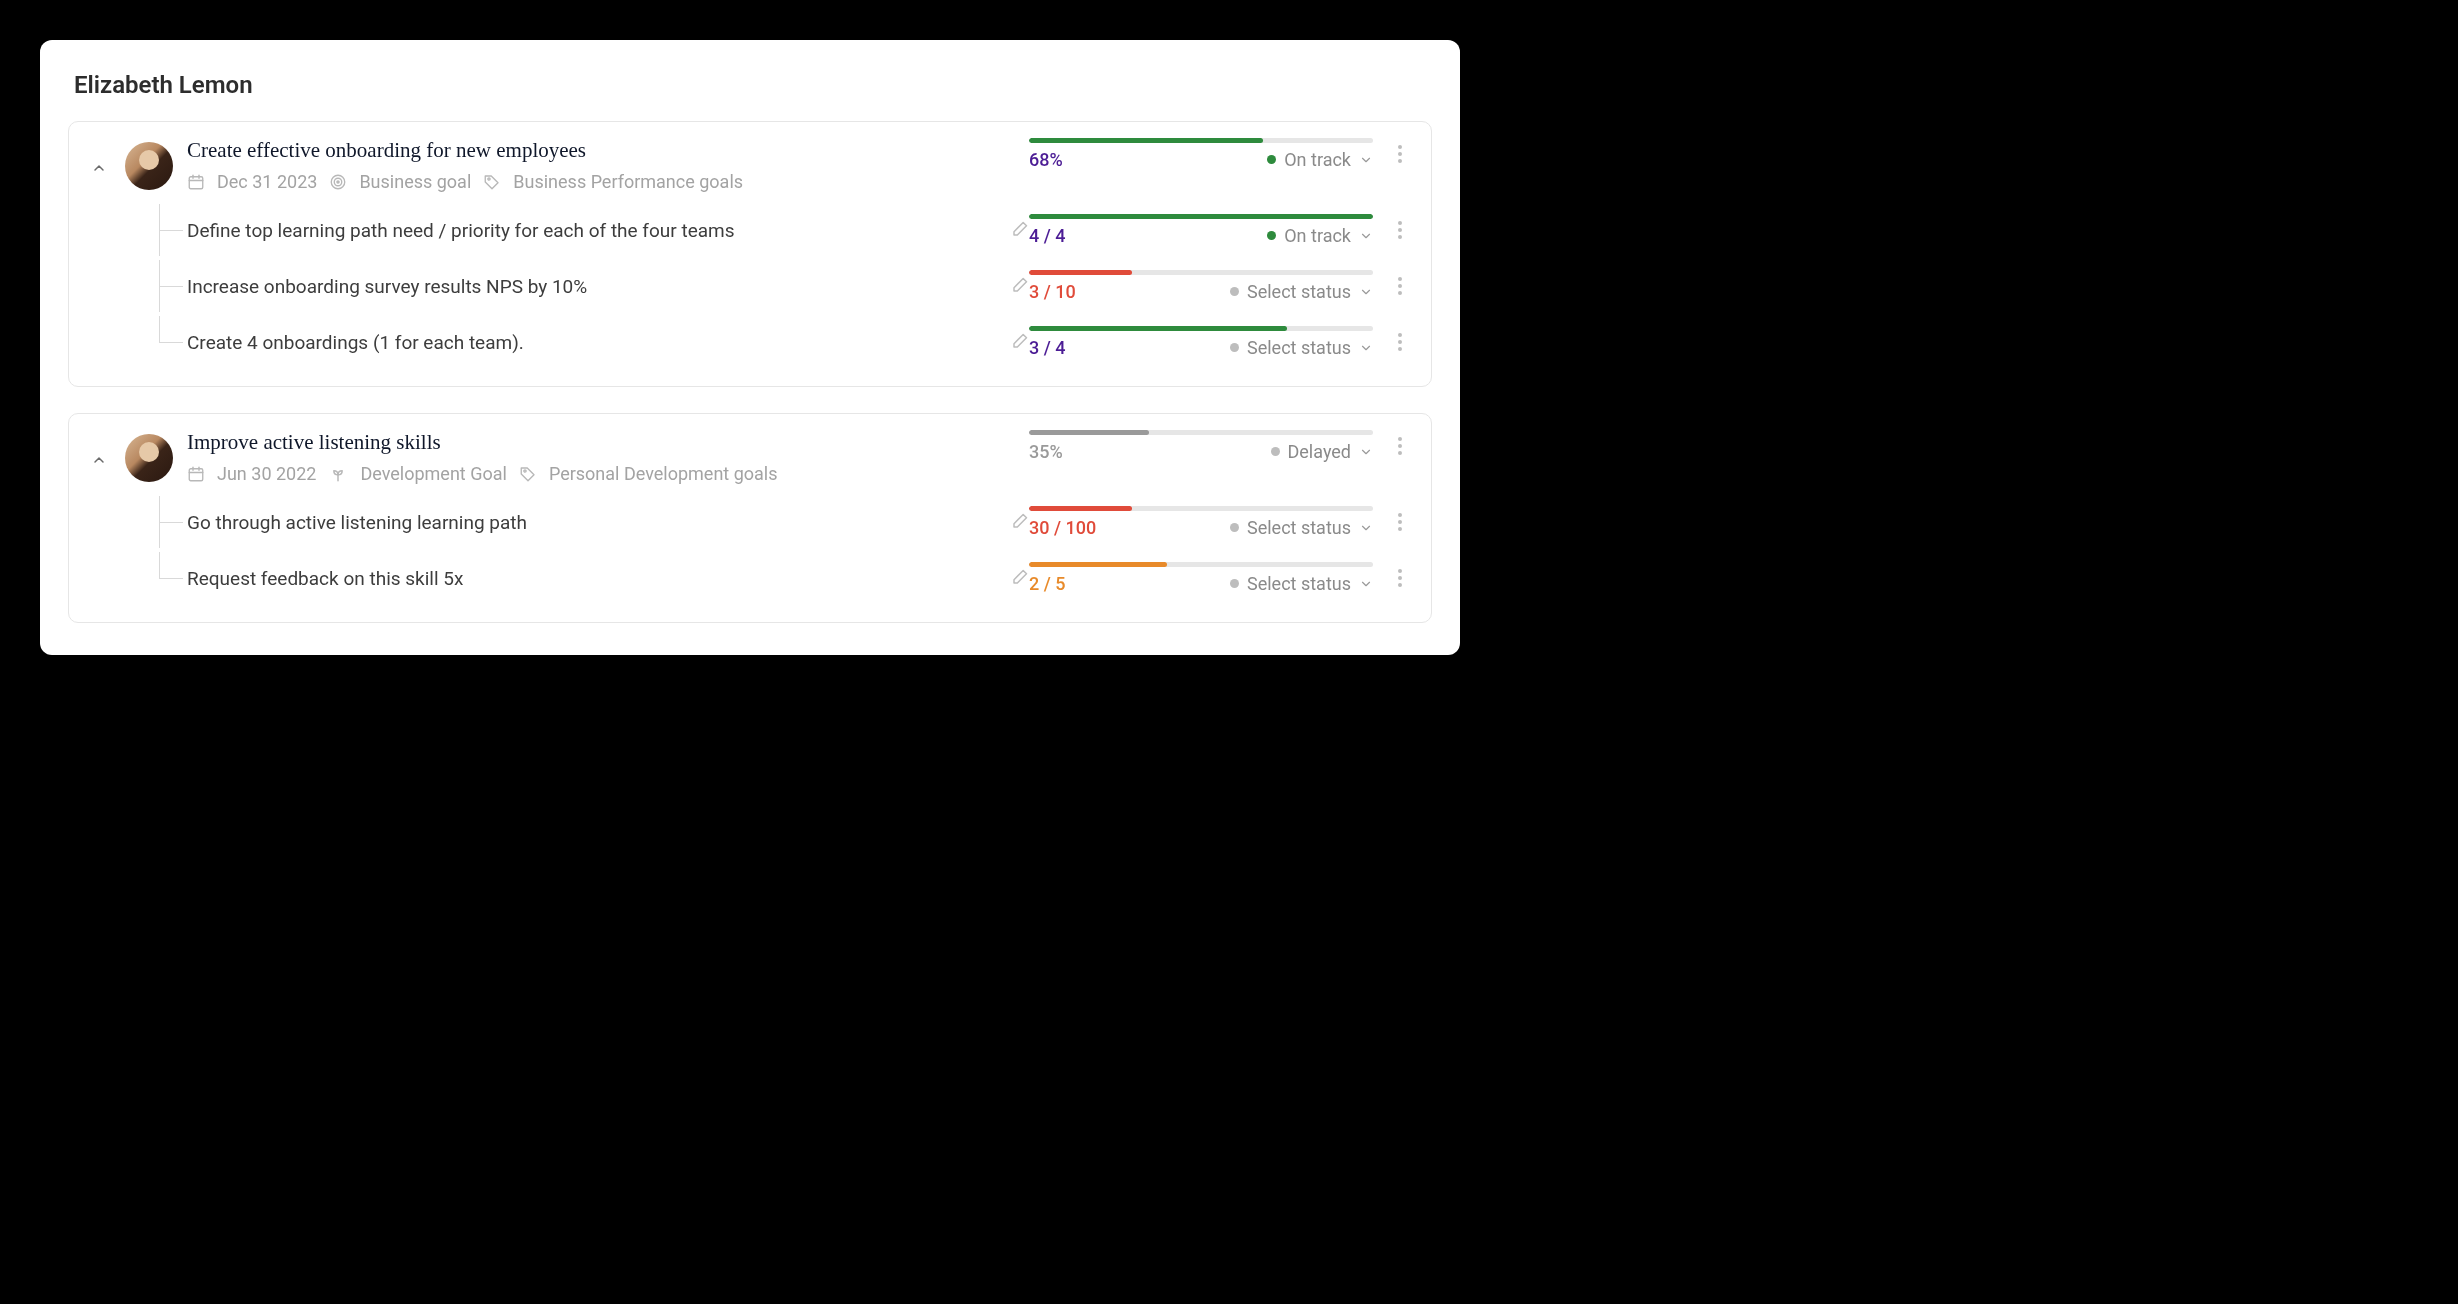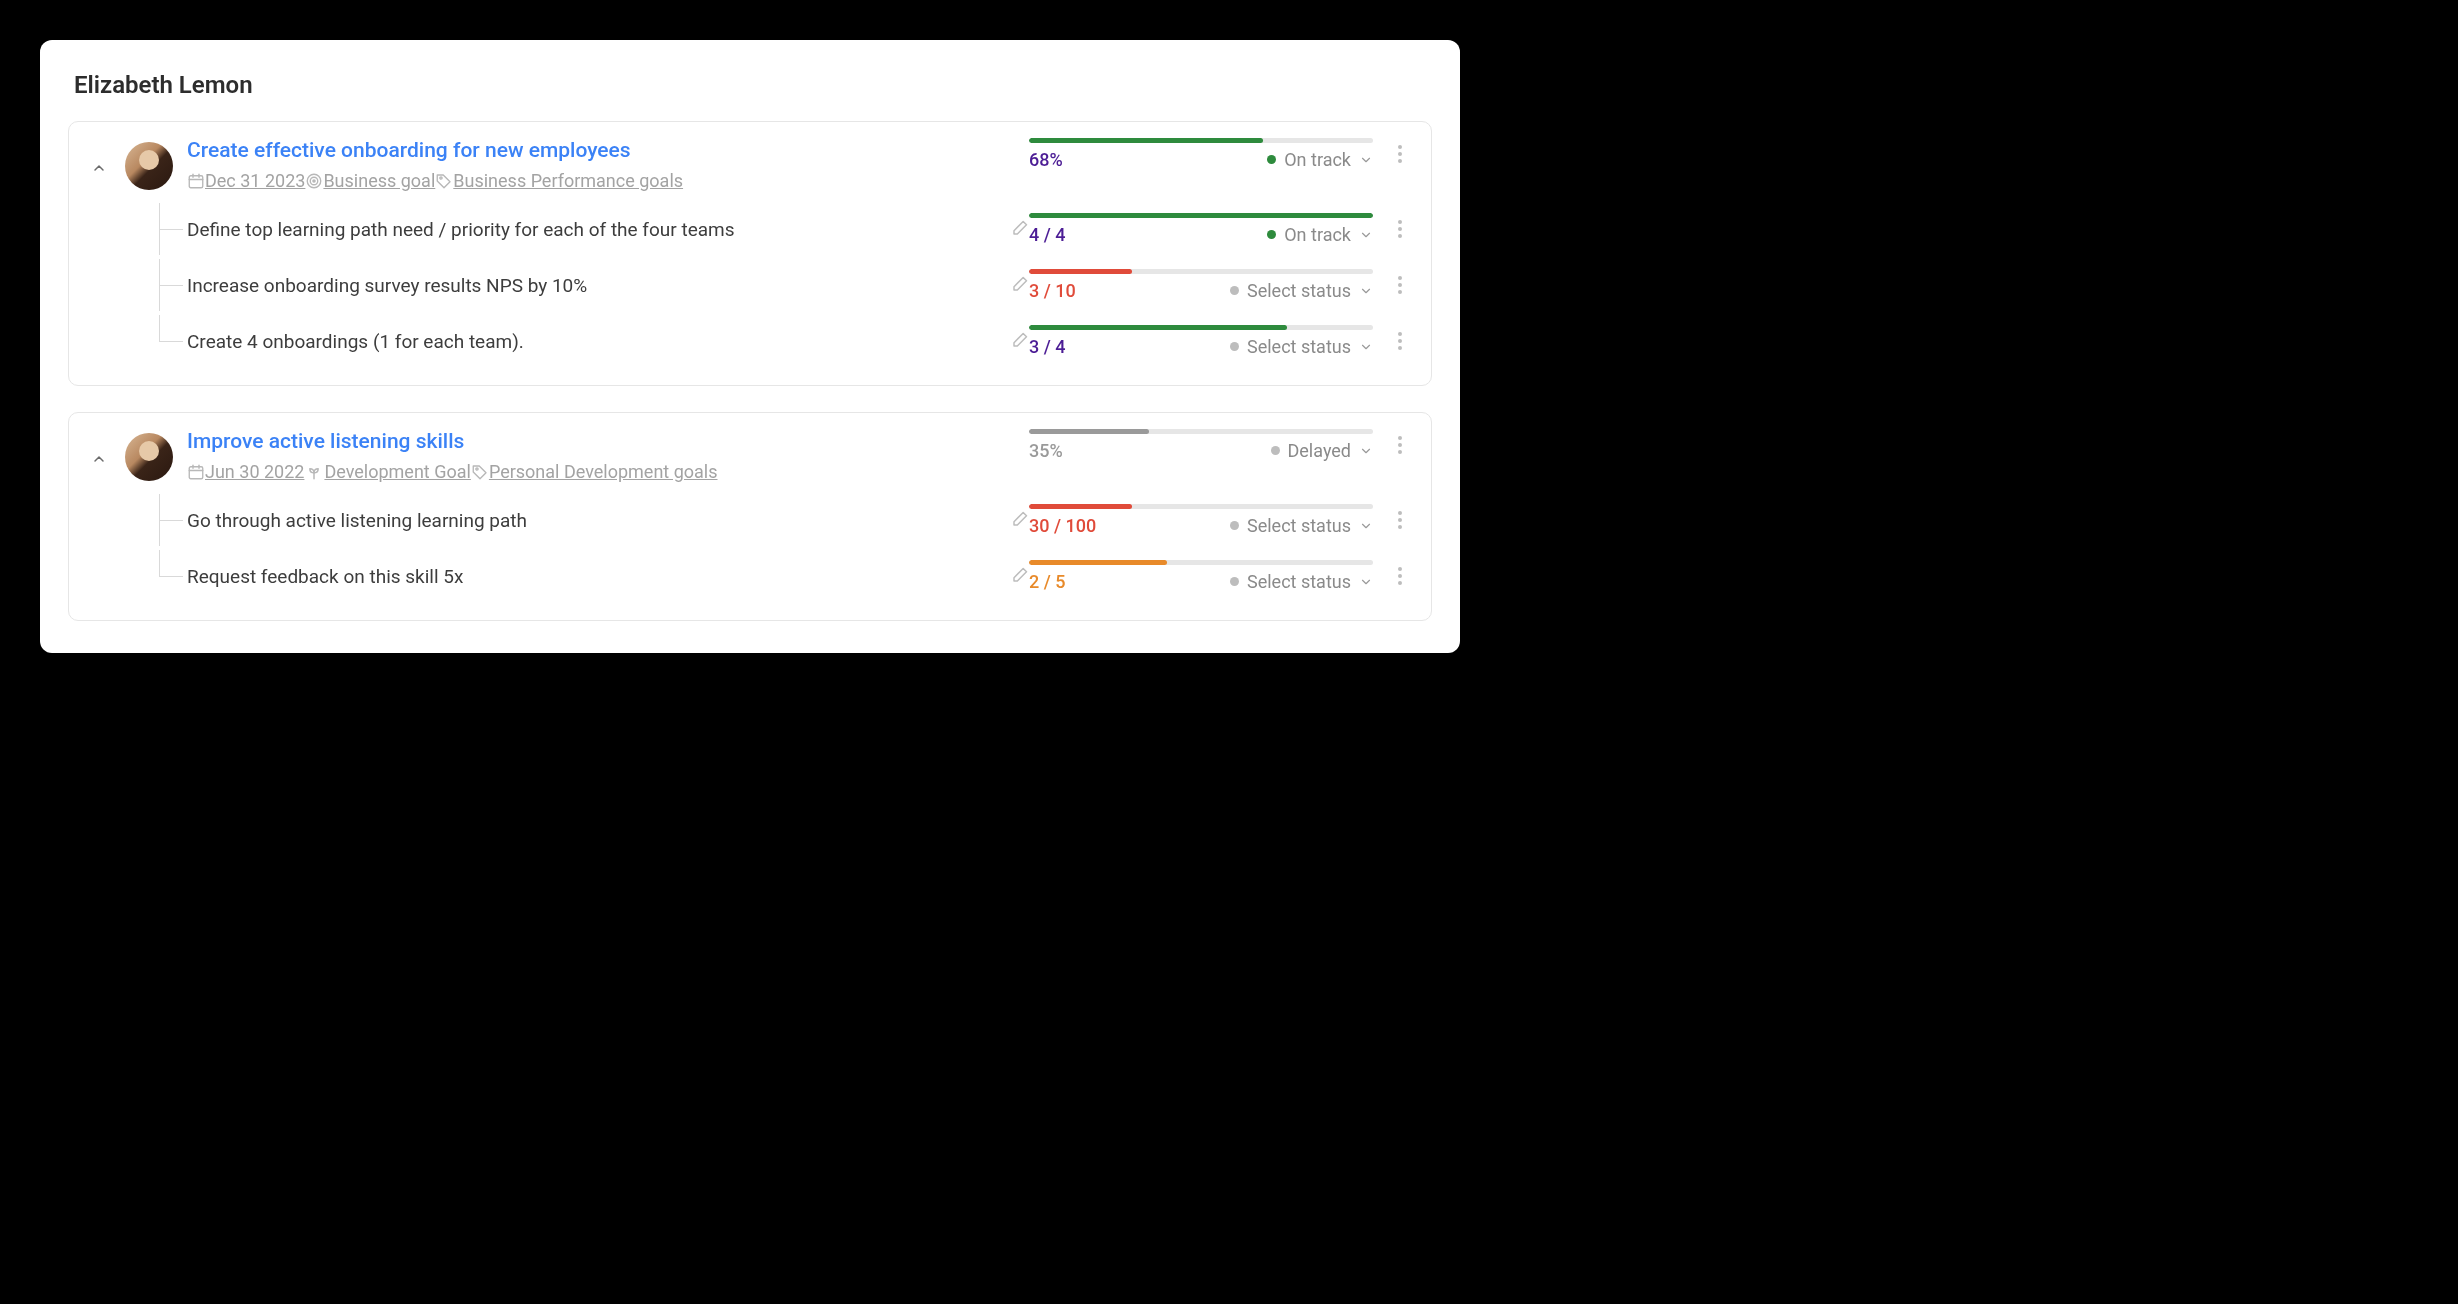--- a/index.html
+++ b/index.html
@@ -61,30 +61,30 @@
     background:#e6c9a8;
     border-radius:50%;
   }
   .goal-main {
     flex: 1;
     min-width: 0;
   }
   .goal-title {
     font-size: 21px;
     font-weight: 500;
-    color: #3b82f6;
+    color: #0f172a;
     margin-bottom: 8px;
+    font-family: Liberation Serif, serif;
   }
   .goal-meta {
     display: flex;
     align-items: center;
-    gap: 0;
+    gap: 12px;
     color: #a3a3a3;
     font-size: 18px;
-    text-decoration: underline;
   }
   .goal-meta .meta-icon { color:#b8b8b8; }
   .goal-right {
     display: flex;
     align-items: center;
     gap: 18px;
     width: 380px;
     flex: none;
   }
   .progress-stack {

